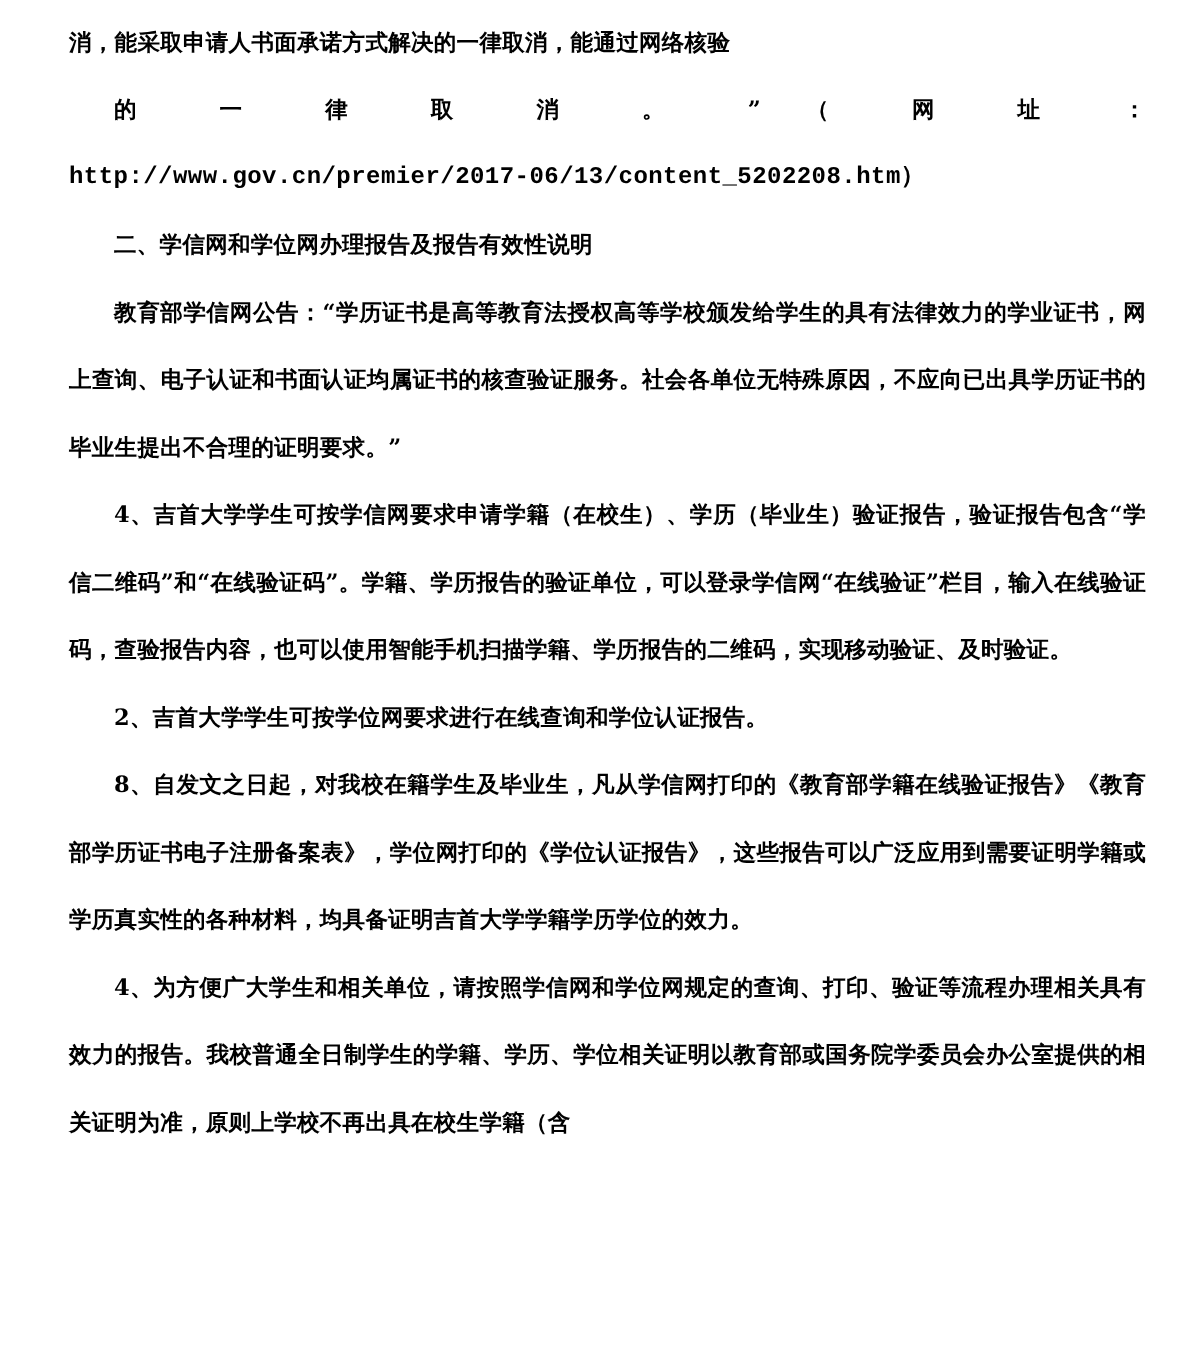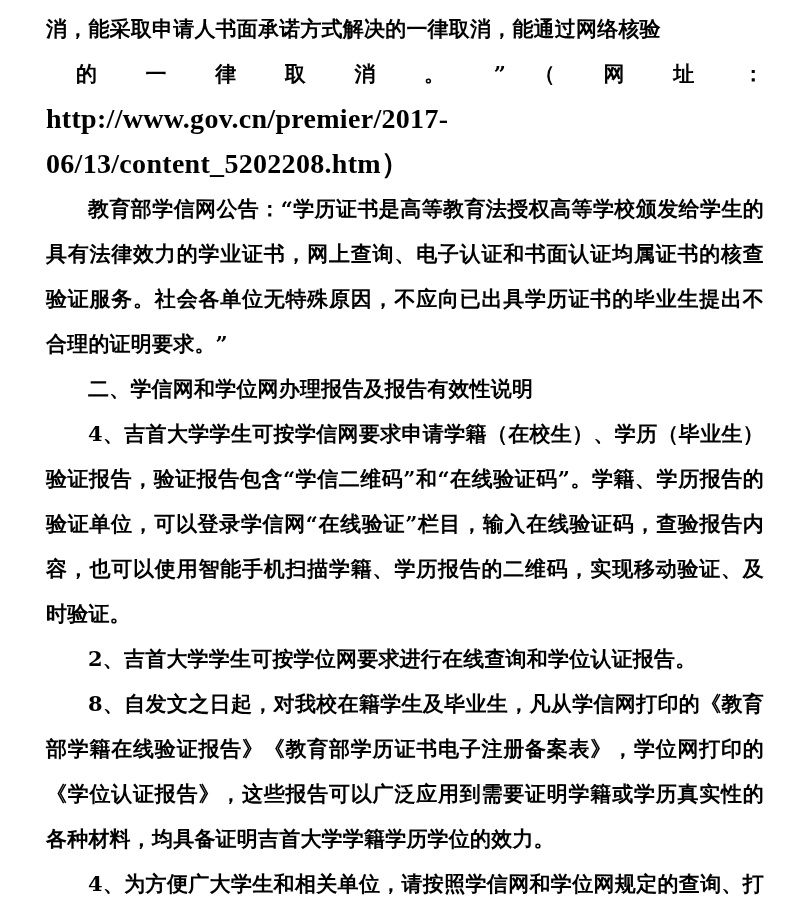--- a/index.html
+++ b/index.html
@@ -15,57 +15,57 @@
     color: #000000;
   }
   #page {
     width: 800px;
     height: 902px;
     box-sizing: border-box;
     padding: 6px 36px 0 46px;
     position: relative;
   }
   .para {
-    font-size: 21px;
+    font-size: 15px;
     line-height: 45px;
     text-align: justify;
     text-justify: inter-ideograph;
     font-weight: 700;
     letter-spacing: 0.2px;
     margin: 0;
   }
   .indent {
     text-indent: 2em;
   }
   .url-line {
-    font-family: Liberation Serif, serif;
-    font-size: 28px;
+    font-family: Liberation Mono, monospace;
+    font-size: 16px;
     font-weight: 700;
     letter-spacing: 0.3px;
   }
   .spread {
     text-align: justify;
     text-align-last: justify;
     margin-left: 30px;
   }
 </style>
 </head>
 <body>
 
 <div id="page">
 
   <p class="para">消，能采取申请人书面承诺方式解决的一律取消，能通过网络核验</p>
 
   <p class="para spread">的 一 律 取 消 。 ”  （ 网 址 ：</p>
 
   <p class="para url-line">http://www.gov.cn/premier/2017-06/13/content_5202208.htm）</p>
 
+  <p class="para indent">二、学信网和学位网办理报告及报告有效性说明</p>
+
   <p class="para indent">教育部学信网公告：“学历证书是高等教育法授权高等学校颁发给学生的具有法律效力的学业证书，网上查询、电子认证和书面认证均属证书的核查验证服务。社会各单位无特殊原因，不应向已出具学历证书的毕业生提出不合理的证明要求。”</p>
-
-  <p class="para indent">二、学信网和学位网办理报告及报告有效性说明</p>
 
   <p class="para indent">4、吉首大学学生可按学信网要求申请学籍（在校生）、学历（毕业生）验证报告，验证报告包含“学信二维码”和“在线验证码”。学籍、学历报告的验证单位，可以登录学信网“在线验证”栏目，输入在线验证码，查验报告内容，也可以使用智能手机扫描学籍、学历报告的二维码，实现移动验证、及时验证。</p>
 
   <p class="para indent">2、吉首大学学生可按学位网要求进行在线查询和学位认证报告。</p>
 
   <p class="para indent">8、自发文之日起，对我校在籍学生及毕业生，凡从学信网打印的《教育部学籍在线验证报告》《教育部学历证书电子注册备案表》，学位网打印的《学位认证报告》，这些报告可以广泛应用到需要证明学籍或学历真实性的各种材料，均具备证明吉首大学学籍学历学位的效力。</p>
 
   <p class="para indent">4、为方便广大学生和相关单位，请按照学信网和学位网规定的查询、打印、验证等流程办理相关具有效力的报告。我校普通全日制学生的学籍、学历、学位相关证明以教育部或国务院学委员会办公室提供的相关证明为准，原则上学校不再出具在校生学籍（含</p>
 
 </div>

